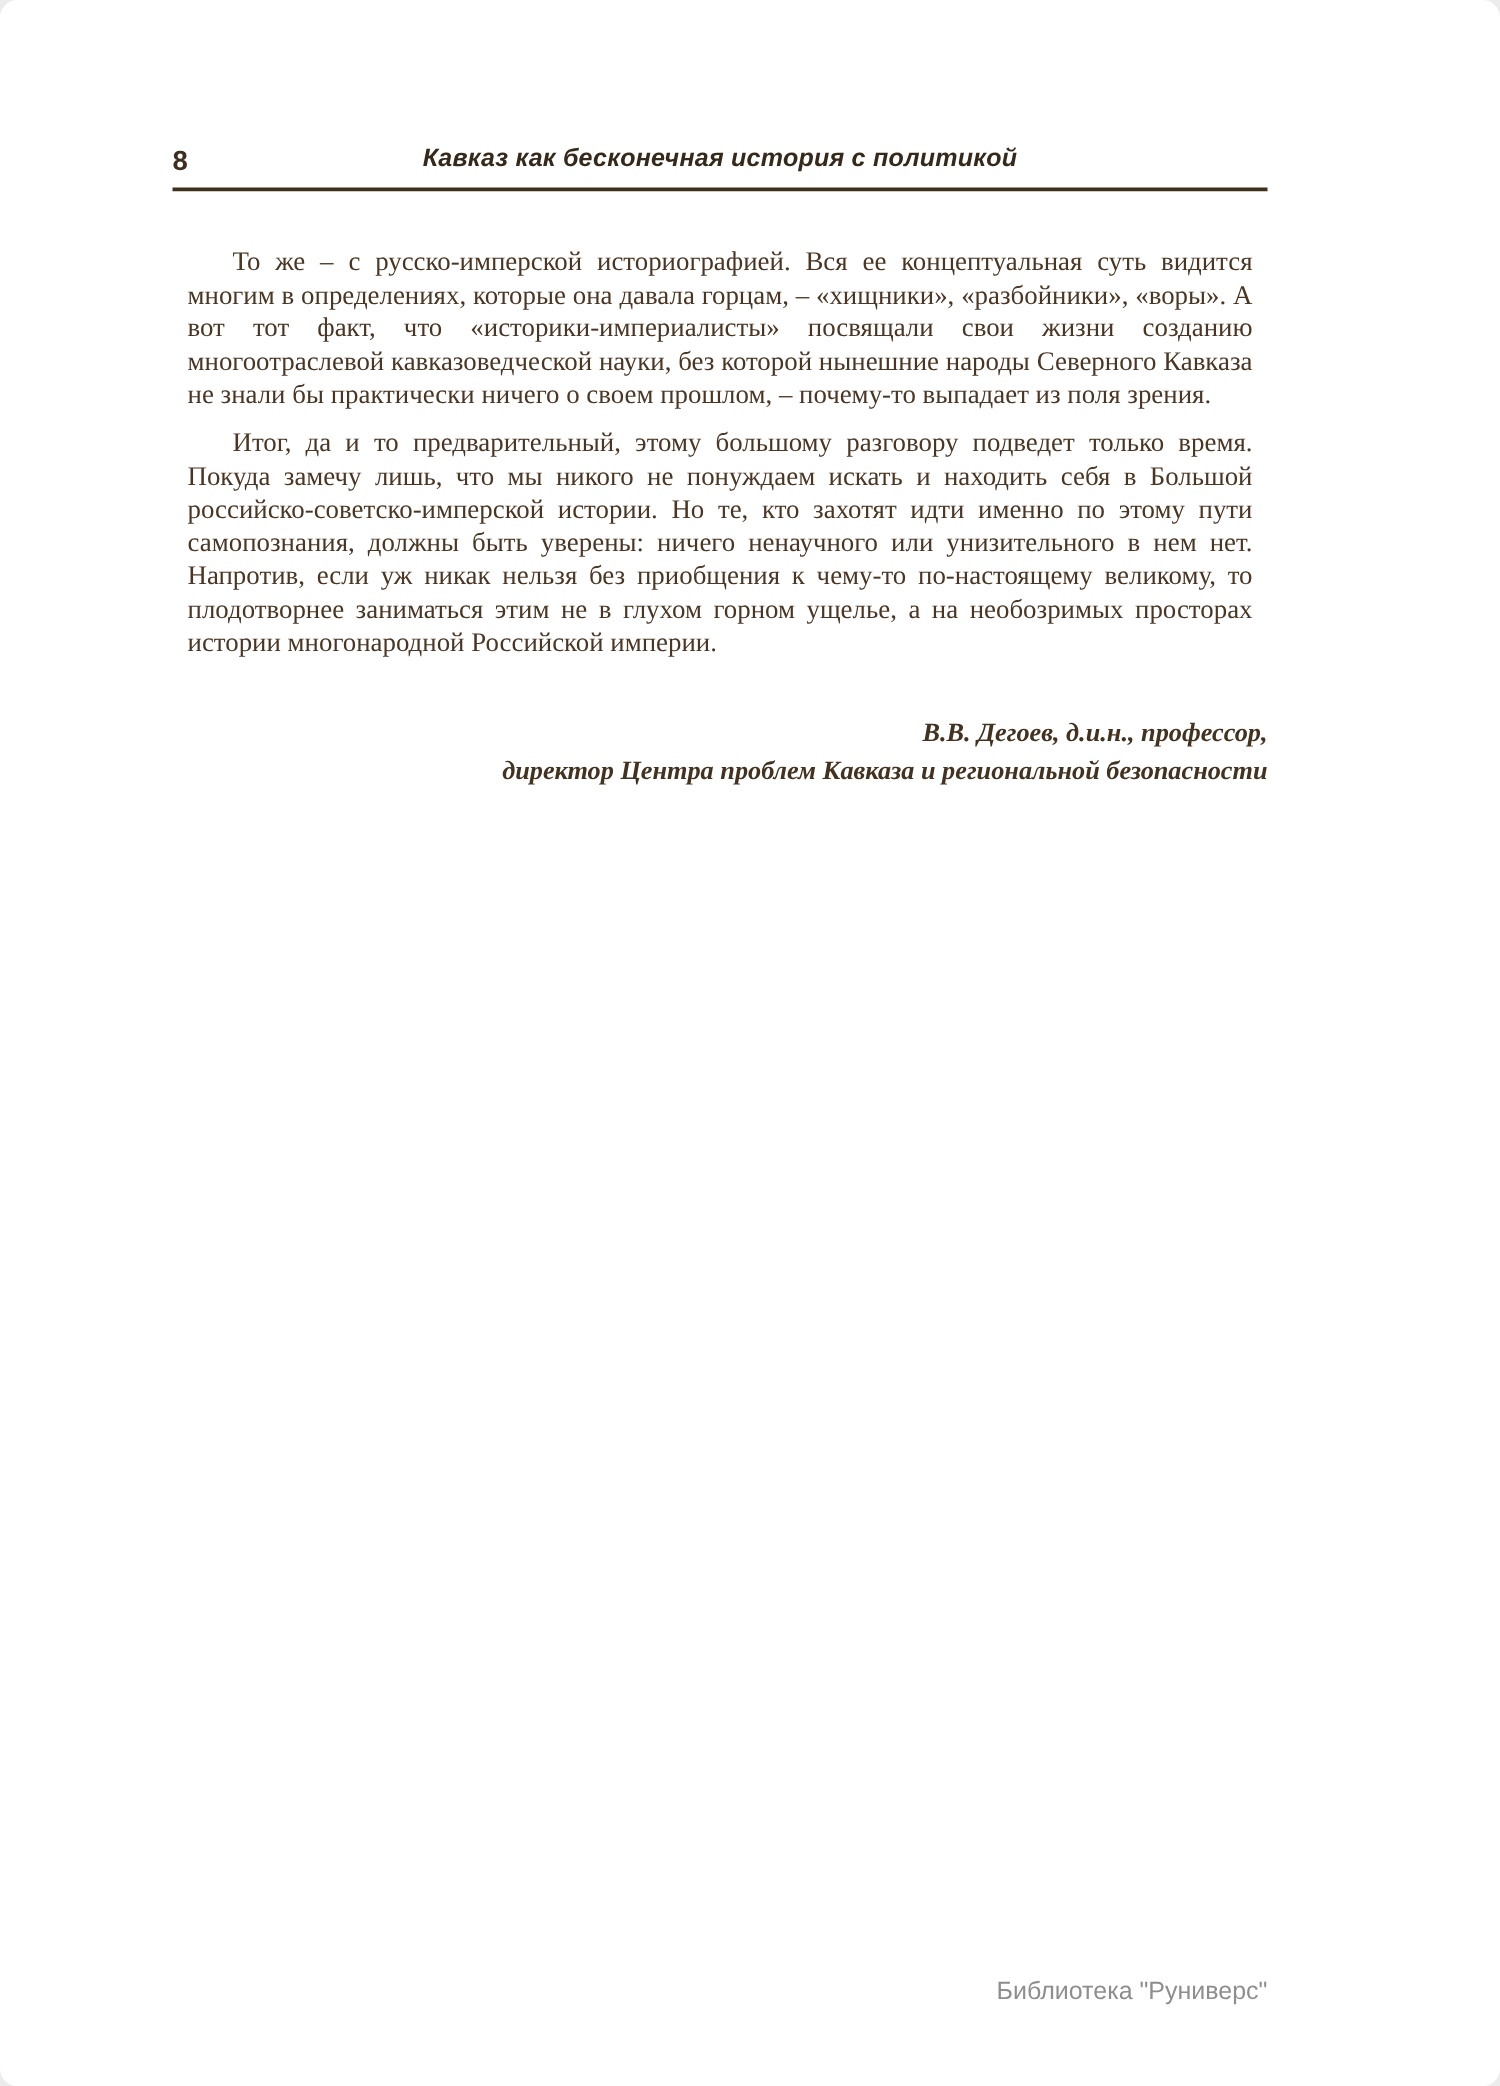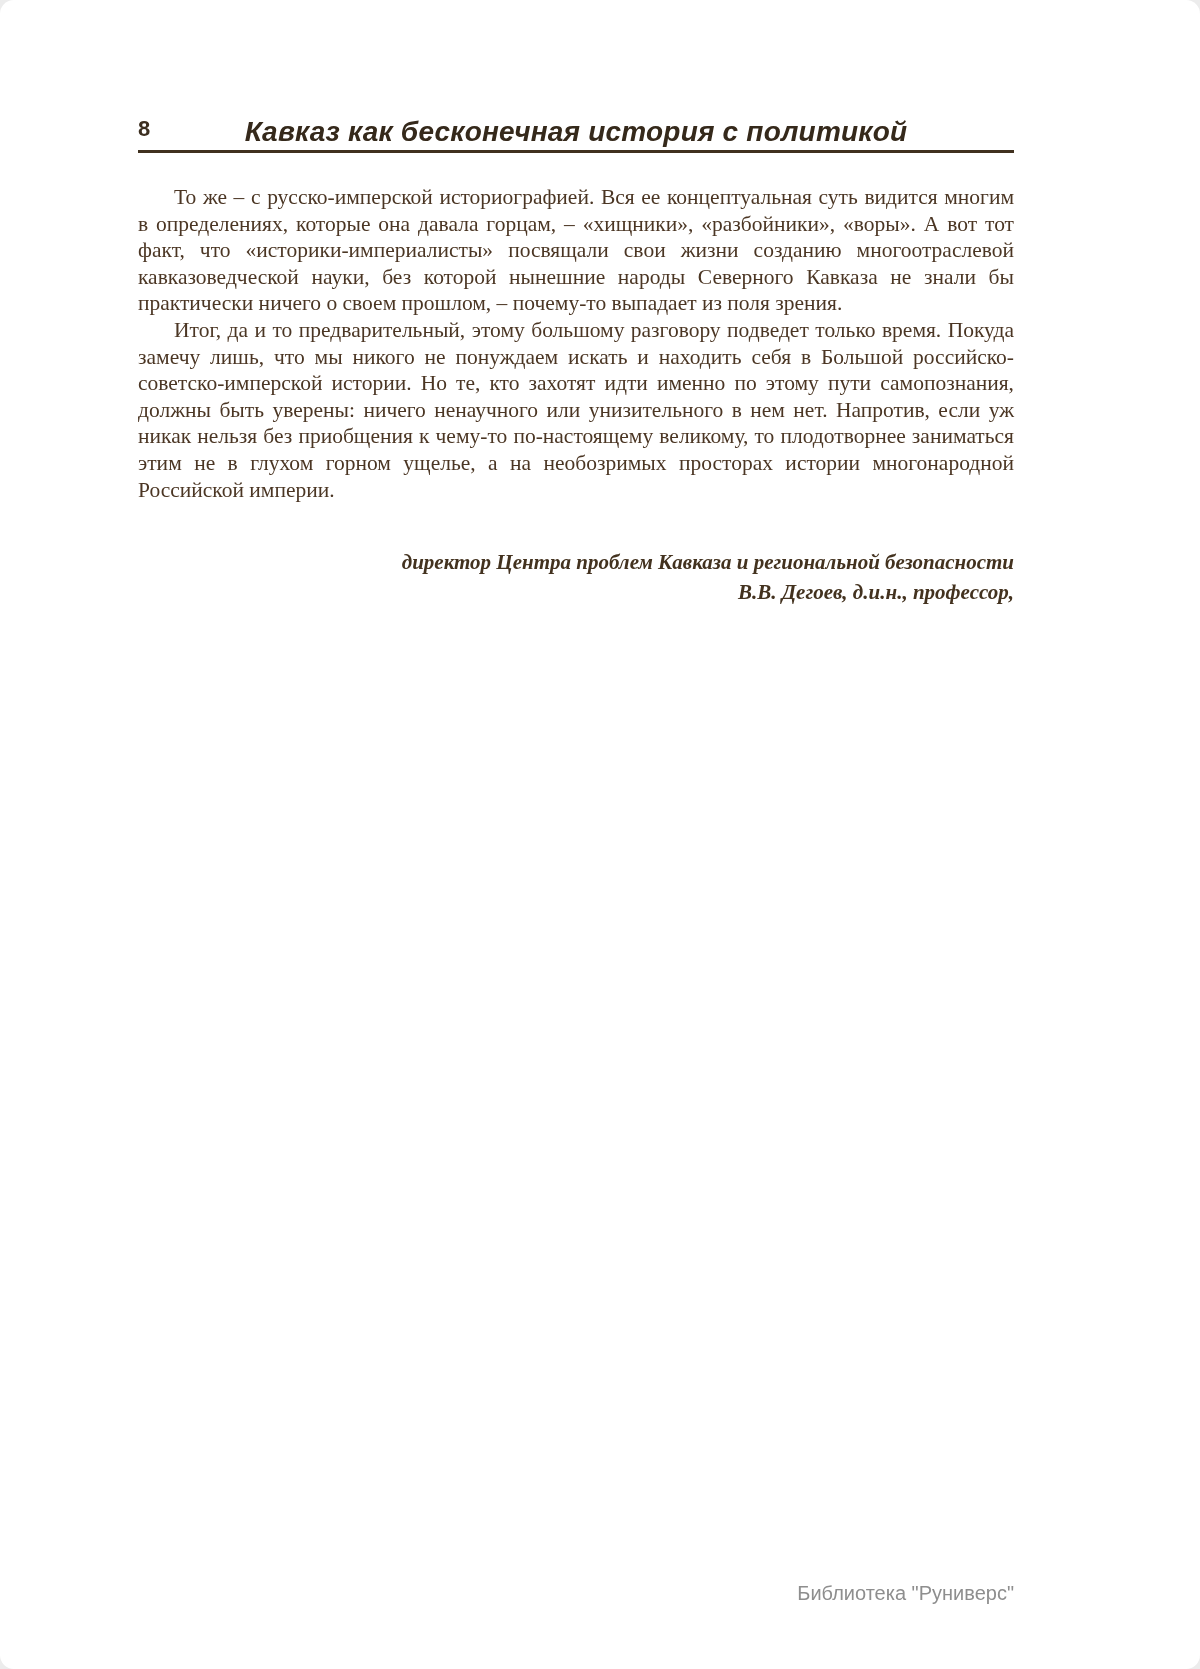--- a/index.html
+++ b/index.html
@@ -33,21 +33,21 @@
       font-weight: bold;
       font-size: 22px;
       color: #3c2f20;
     }
     .header-title {
       display: block;
       text-align: center;
       font-family: "Liberation Sans", sans-serif;
       font-weight: bold;
       font-style: italic;
-      font-size: 28px;
+      font-size: 20px;
       color: #35291b;
       letter-spacing: 0.2px;
     }
     .header-rule {
       position: absolute;
       top: 150px;
       left: 138px;
       width: 876px;
       height: 3px;
       background: #40311f;
@@ -55,21 +55,21 @@
     .body-text {
       position: absolute;
       top: 184px;
       left: 138px;
       width: 876px;
       font-size: 21.5px;
       line-height: 26.6px;
       text-align: justify;
     }
     .body-text p {
-      margin: 0;
+      margin: 12px;
       text-indent: 36px;
     }
     .signature {
       margin-top: 44px;
       text-align: right;
       font-weight: bold;
       font-style: italic;
       font-size: 21px;
       line-height: 30px;
       color: #43321f;
@@ -98,22 +98,22 @@
     <span class="header-title">Кавказ как бесконечная история с политикой</span>
   </div>
 
   <div class="header-rule"></div>
 
   <div class="body-text">
     <p>То же – с русско-имперской историографией. Вся ее концептуальная суть видится многим в определениях, которые она давала горцам, – «хищники», «разбойники», «воры». А вот тот факт, что «историки-империалисты» посвящали свои жизни созданию многоотраслевой кавказоведческой науки, без которой нынешние народы Северного Кавказа не знали бы практически ничего о своем прошлом, – почему-то выпадает из поля зрения.</p>
     <p>Итог, да и то предварительный, этому большому разговору подведет только время. Покуда замечу лишь, что мы никого не понуждаем искать и находить себя в Большой российско-советско-имперской истории. Но те, кто захотят идти именно по этому пути самопознания, должны быть уверены: ничего ненаучного или унизительного в нем нет. Напротив, если уж никак нельзя без приобщения к чему-то по-настоящему великому, то плодотворнее заниматься этим не в глухом горном ущелье, а на необозримых просторах истории многонародной Российской империи.</p>
 
     <div class="signature">
+      <div>В.В. Дегоев, д.и.н., профессор,</div>
       <div>директор Центра проблем Кавказа и региональной безопасности</div>
-      <div>В.В. Дегоев, д.и.н., профессор,</div>
     </div>
   </div>
 
   <div class="footer">
     <span>Библиотека "Руниверс"</span>
   </div>
 
 </div>
 
 </body></html>

